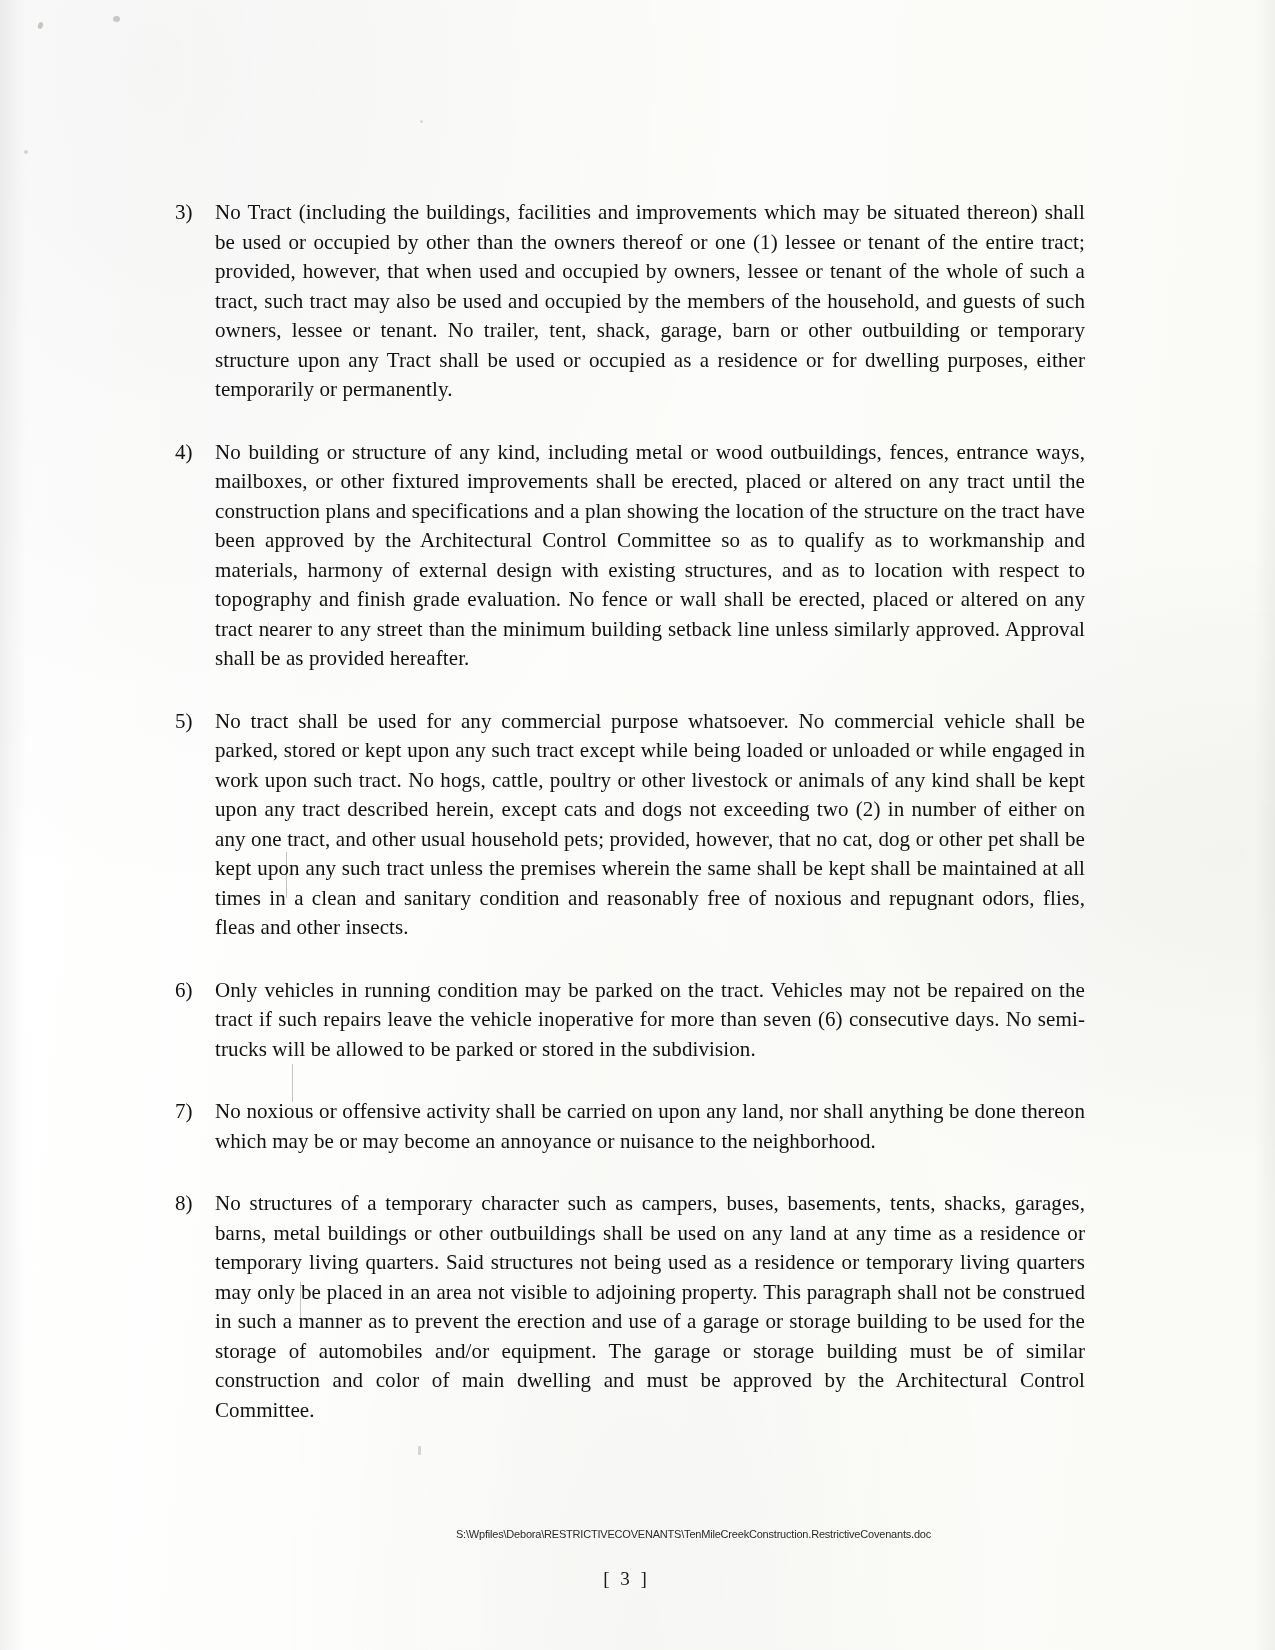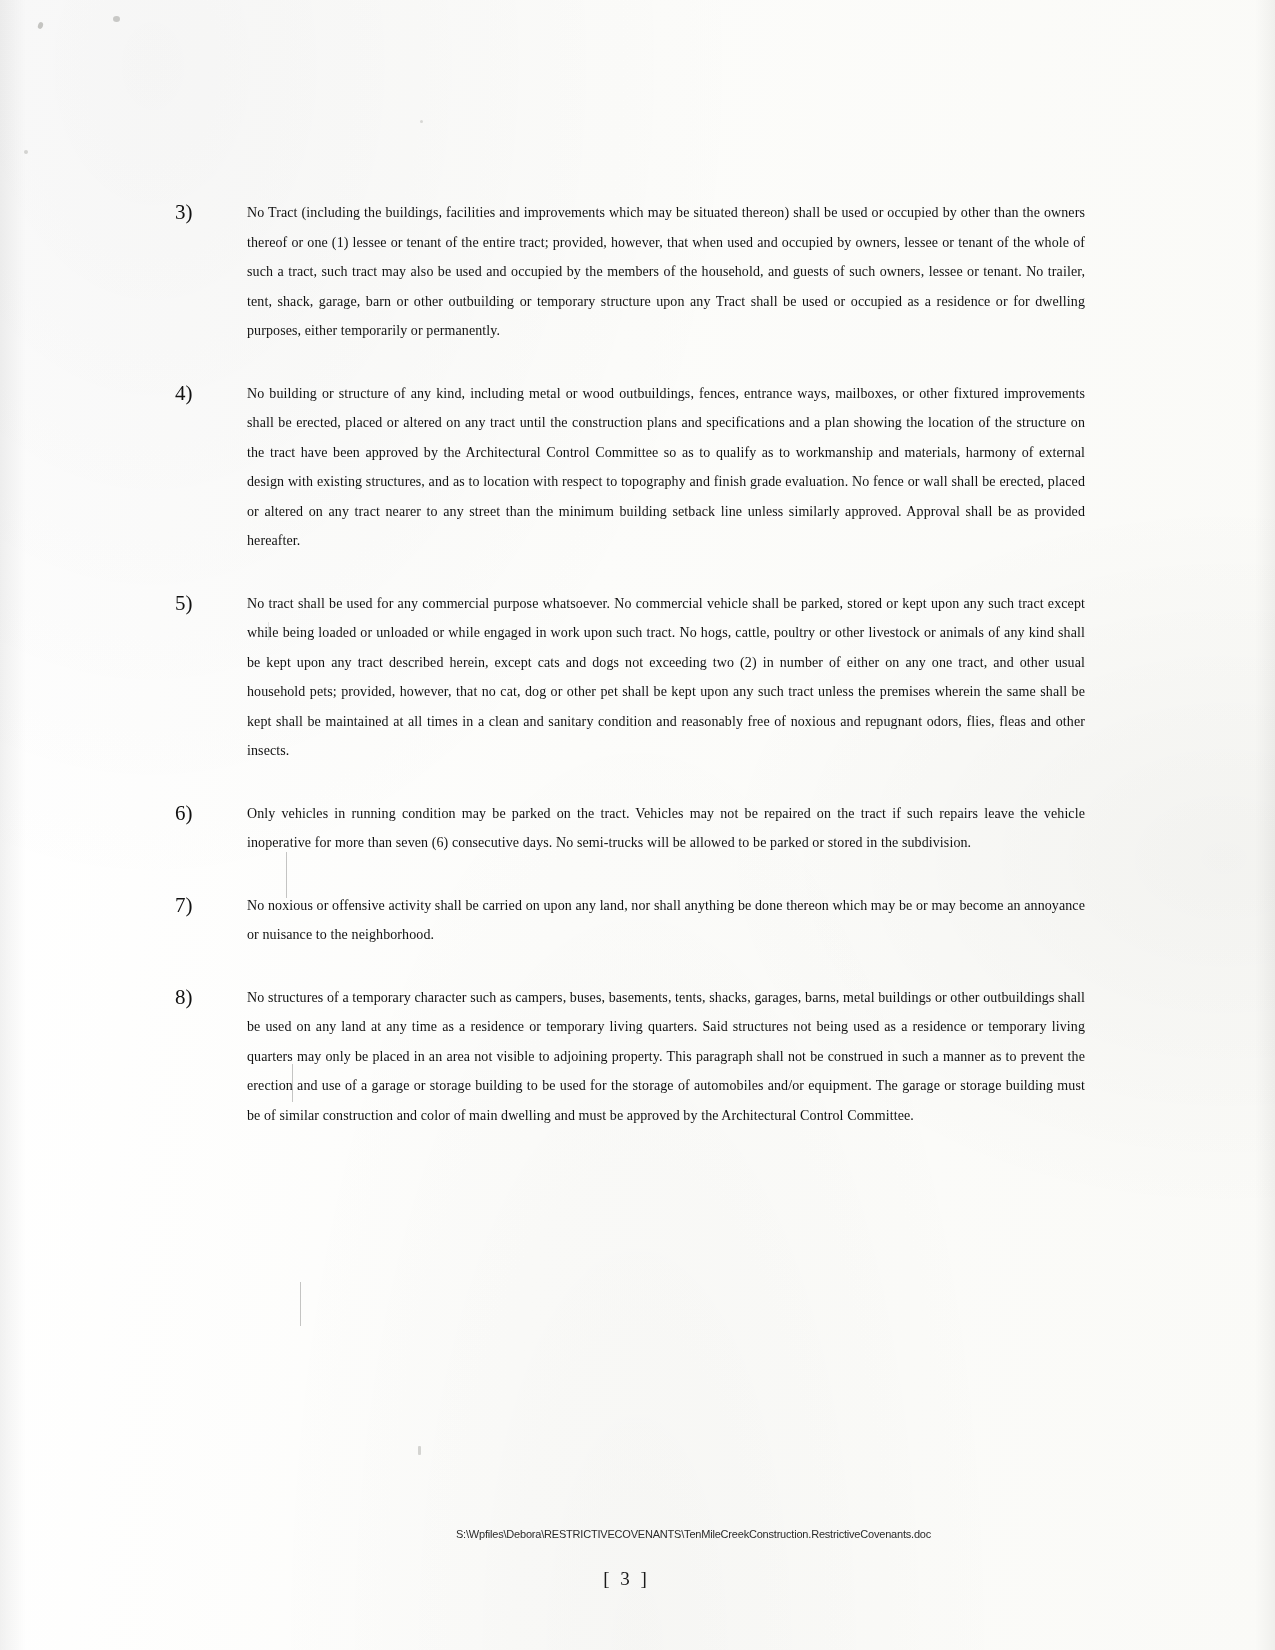--- a/index.html
+++ b/index.html
@@ -84,27 +84,26 @@
   .clause-marker {
     flex: 0 0 auto;
     width: 40px;
     font-size: 21px;
     line-height: 29.5px;
     text-align: left;
     padding-left: 2px;
   }
   .clause-body {
     flex: 1 1 auto;
-    font-size: 14px;
+    font-size: 21px;
     line-height: 29.5px;
     text-align: justify;
     text-justify: inter-word;
     hyphens: none;
     letter-spacing: 0.1px;
-    margin-left: 32px;
   }
   
   .clause-body { text-align-last: left; }
 
   .footer-path {
     position: absolute;
     left: 0;
     right: 0;
     top: 1528px;
     text-align: center;

